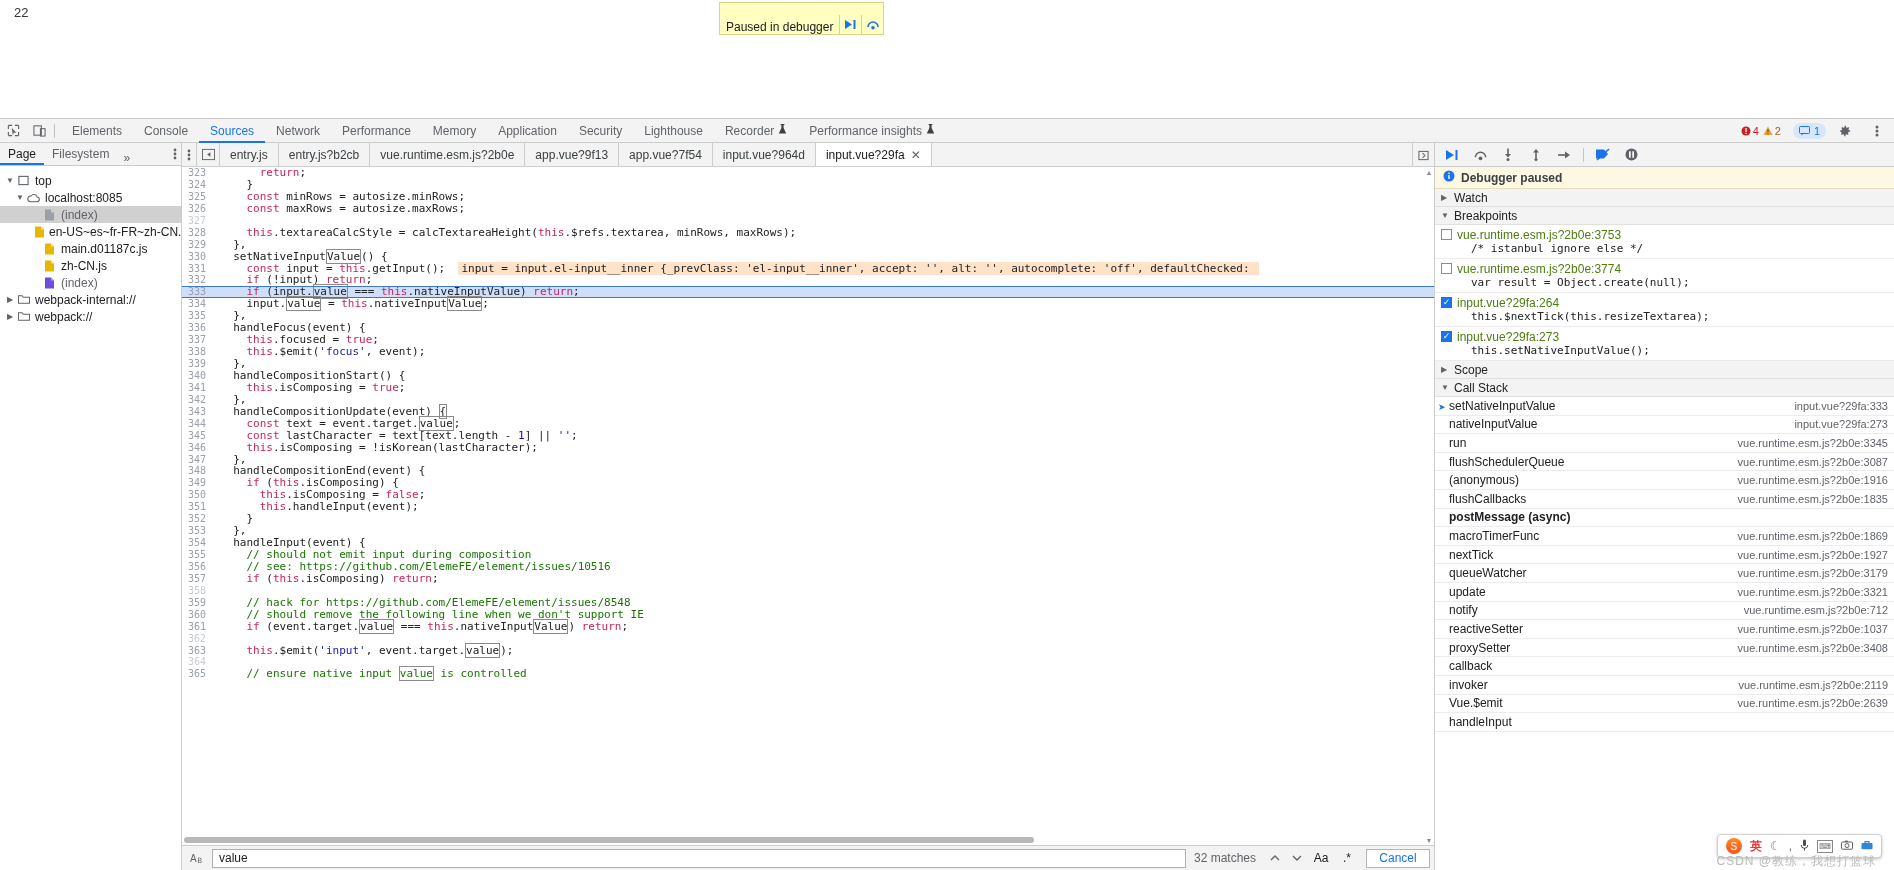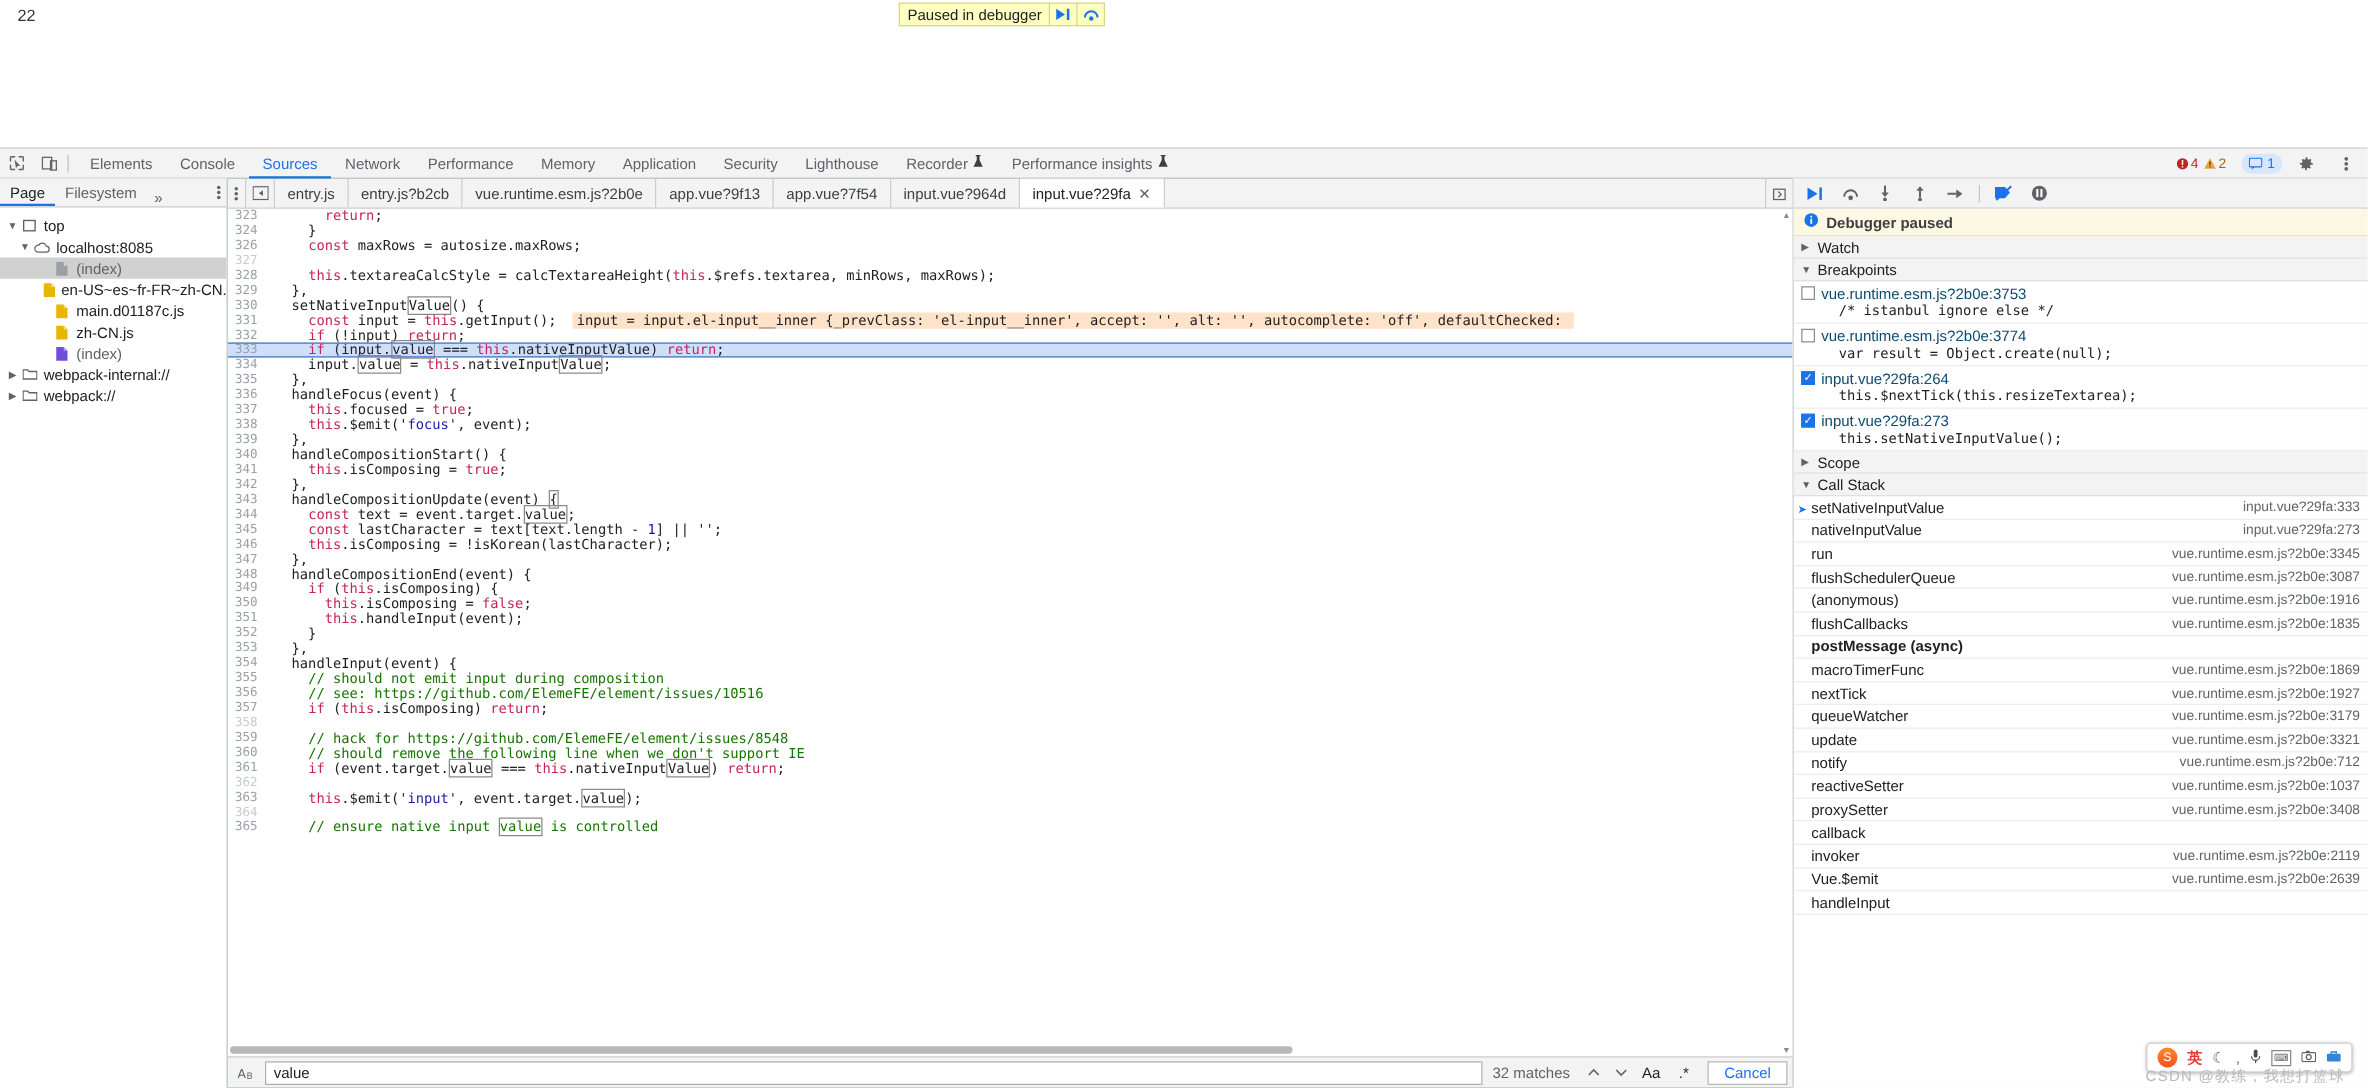--- a/index.html
+++ b/index.html
@@ -9,23 +9,23 @@
     font-family:"Liberation Sans", sans-serif;
     font-size:12px; color:#202124; background:#fff;
   }
   .page { position:relative; width:1894px; height:870px; }
 
   
   .viewport { position:absolute; left:0; top:0; width:1894px; height:118px; background:#fff; }
   .vp-num { position:absolute; left:14px; top:5px; font-size:13px; color:#333; }
 
   .paused-bar {
-    position:absolute; left:719px; top:2px; height:19px;
+    position:absolute; left:719px; top:2px; height:33px;
     background:#ffffc2; border:1px solid #d6d68d;
-    display:flex; align-items:center; gap:0;
+    display:flex; align-items:flex-end; gap:0;
     padding:0 0 0 6px; font-size:12px; color:#202124;
   }
   .paused-bar .ptxt { padding-right:6px; white-space:nowrap; }
   .pbtn { width:22px; height:19px; display:flex; align-items:center; justify-content:center;
           border-left:1px solid #d6d68d; }
   .pbtn svg { display:block; }
 
   
   .dt { position:absolute; left:0; top:118px; width:1894px; height:752px; background:#f3f3f3;
         border-top:1px solid #cacaca; }
@@ -131,21 +131,21 @@
                  padding:0 8px; font-size:12px; font-weight:bold; color:#3c4043;
                  border-bottom:1px solid #e7e0c0;}
   .sec-head { height:18px; display:flex; align-items:center; gap:5px; padding:0 6px; font-size:12px;
               color:#202124; background:#f3f3f3; border-bottom:1px solid #e0e0e0; }
   .caret { font-size:8px; color:#5f6368; width:8px; display:inline-block; }
   .bp-item { padding:3px 6px 3px 22px; border-bottom:1px solid #ececec; position:relative; font-size:12px; }
   .bp-cb { position:absolute; left:6px; top:4px; width:11px; height:11px; border:1px solid #8d8d8d;
            background:#fff; }
   .bp-cb.on { background:#1a73e8; border-color:#1a73e8; display:flex; align-items:center; justify-content:center;}
   .bp-cb.on::after { content:"✓"; color:#fff; font-size:9px; line-height:1; }
-  .bp-loc { color:#0c4a6e; }
+  .bp-loc { color:#4d7c0f; }
   .bp-code { font-family:"DejaVu Sans Mono","Liberation Mono",monospace; font-size:11px;
              color:#202124; padding-left:14px; }
   .cs-row { height:18.6px; display:flex; align-items:center; padding:0 6px 0 14px;
             border-bottom:1px solid #ececec; font-size:12px; position:relative; }
   .cs-row .nm { flex:1; color:#202124; white-space:nowrap; overflow:hidden; }
   .cs-row .loc { color:#5f6368; font-size:11px; white-space:nowrap; }
   .cs-row.async .nm { font-weight:bold; }
   .cs-arrow { position:absolute; left:3px; top:5px; color:#1a73e8; font-size:9px; }
 
   
@@ -452,20 +452,21 @@
                 <rect x="1" y="1.5" width="10" height="9" stroke="#5f6368" fill="none" stroke-width="1.1"></rect>
                 <path d="M5 3.5l2.5 2.5L5 8.5" stroke="#5f6368" fill="none" stroke-width="1.1"></path>
               </svg>
           </span>
         </div>
 
         <div class="code-wrap">
           <div class="code">
             <div class="cl"><span class="gut">323</span><span class="src"><span class="plain">      </span><span class="kw">return</span><span class="plain">;</span></span></div>
             <div class="cl"><span class="gut">324</span><span class="src plain">    }</span></div>
+            <div class="cl"><span class="gut">325</span><span class="src"><span class="plain">    </span><span class="kw">const</span><span class="plain"> minRows = autosize.minRows;</span></span></div>
             <div class="cl"><span class="gut">326</span><span class="src"><span class="plain">    </span><span class="kw">const</span><span class="plain"> maxRows = autosize.maxRows;</span></span></div>
             <div class="cl"><span class="gut dim">327</span><span class="src"></span></div>
             <div class="cl"><span class="gut">328</span><span class="src"><span class="plain">    </span><span class="th">this</span><span class="plain">.textareaCalcStyle = calcTextareaHeight(</span><span class="th">this</span><span class="plain">.$refs.textarea, minRows, maxRows);</span></span></div>
             <div class="cl"><span class="gut">329</span><span class="src plain">  },</span></div>
             <div class="cl"><span class="gut">330</span><span class="src"><span class="plain">  setNativeInput</span><span class="boxed">Value</span><span class="plain">() {</span></span></div>
             <div class="cl"><span class="gut">331</span><span class="src"><span class="plain">    </span><span class="kw">const</span><span class="plain"> input = </span><span class="th">this</span><span class="plain">.getInput();  </span><span class="hint">input = input.el-input__inner {_prevClass: 'el-input__inner', accept: '', alt: '', autocomplete: 'off', defaultChecked: </span></span></div>
             <div class="cl"><span class="gut">332</span><span class="src"><span class="plain">    </span><span class="kw">if</span><span class="plain"> (!input) </span><span class="kw">return</span><span class="plain">;</span></span></div>
             <div class="cl hl"><span class="gut">333</span><span class="src"><span class="plain">    </span><span class="kw">if</span><span class="plain"> (input.</span><span class="boxed">value</span><span class="plain"> === </span><span class="th">this</span><span class="plain">.nativeInputValue) </span><span class="kw">return</span><span class="plain">;</span></span></div>
             <div class="cl"><span class="gut">334</span><span class="src"><span class="plain">    input.</span><span class="boxed">value</span><span class="plain"> = </span><span class="th">this</span><span class="plain">.nativeInput</span><span class="boxed">Value</span><span class="plain">;</span></span></div>
             <div class="cl"><span class="gut">335</span><span class="src plain">  },</span></div>

